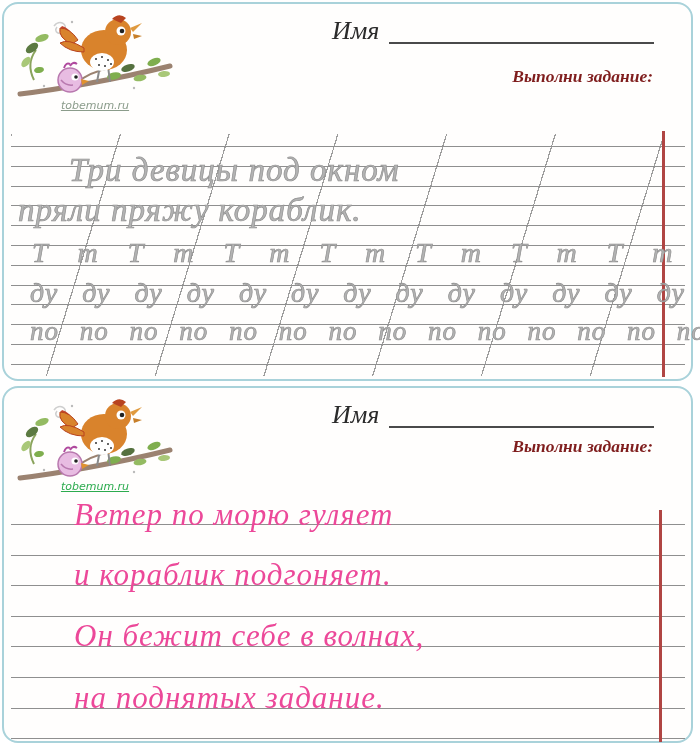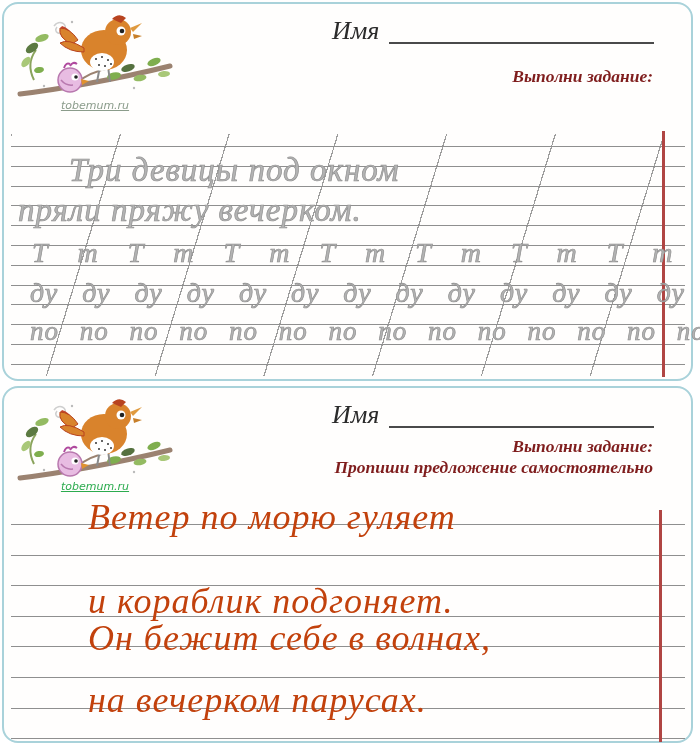--- a/index.html
+++ b/index.html
@@ -57,25 +57,25 @@
     position:absolute;white-space:nowrap;font-style:italic;line-height:1;
     color:#b3b3b3;-webkit-text-stroke:0.7px #919191;letter-spacing:1px;
   }
   #trace1{top:150px;left:30px;font-size:33px;margin-left:35px;}
   #trace2{top:190px;left:14px;font-size:33px;}
   #trace3{top:235px;left:28px;font-size:28px;word-spacing:21px;}
   #trace4{top:275px;left:26px;font-size:28px;word-spacing:16px;text-align:center;}
   #trace5{top:314px;left:26px;font-size:27px;word-spacing:13px;}
 
   .write-row{
-    position:absolute;left:84px;white-space:nowrap;line-height:1;
-    font-style:italic;font-size:36px;color:#c2410c;letter-spacing:1px;
+    position:absolute;left:70px;white-space:nowrap;line-height:1;
+    font-style:italic;font-size:31px;color:#ec4899;letter-spacing:1px;
   }
   #write1{top:111px;}
-  #write2{top:171px;margin-top:24px;}
+  #write2{top:171px;}
   #write3{top:232px;font-style:italic;}
   #write4{top:294px;}
 </style>
 </head>
 <body>
 
 <div class="card" id="card1">
 
   <svg class="logo" viewBox="0 0 162 92" xmlns="http://www.w3.org/2000/svg">
     <path d="M6 84 C 40 80, 100 70, 156 56" stroke="#9b8270" stroke-width="5" fill="none" stroke-linecap="round"></path>
@@ -131,21 +131,21 @@
   <div class="task">
     <div>Выполни задание:</div>
   </div>
 
   <div class="ruled">
     <div class="rules"></div>
   </div>
   <div class="margin-line"></div>
 
   <div class="trace-row" id="trace1">Три девицы под окном</div>
-  <div class="trace-row" id="trace2">пряли пряжу вечерком.</div>
+  <div class="trace-row" id="trace2">пряли пряжу кораблик.</div>
   <div class="trace-row" id="trace3">Т т Т т Т т Т т Т т Т т Т т Т т</div>
   <div class="trace-row" id="trace4">ду ду ду ду ду ду ду ду ду ду ду ду ду</div>
   <div class="trace-row" id="trace5">по по по по по по по по по по по по по по</div>
 </div>
 
 <div class="card" id="card2">
 
   <svg class="logo" viewBox="0 0 162 92" xmlns="http://www.w3.org/2000/svg">
     <path d="M6 84 C 40 80, 100 70, 156 56" stroke="#9b8270" stroke-width="5" fill="none" stroke-linecap="round"></path>
     <path d="M58 76 C 72 64, 84 60, 96 58" stroke="#9b8270" stroke-width="2" fill="none"></path>
@@ -192,25 +192,24 @@
   </svg>
   <div class="brand-label">tobemum.ru</div>
 
   <div class="name-row">
     <span class="name-label">Имя</span>
     <span class="name-line"></span>
   </div>
 
   <div class="task">
     <div>Выполни задание:</div>
-    <div>Пропиши предложение самостоятельно</div>
   </div>
 
   <div class="ruled">
     <div class="rules"></div>
   </div>
   <div class="margin-line"></div>
 
   <div class="write-row" id="write1">Ветер по морю гуляет</div>
   <div class="write-row" id="write2">и кораблик подгоняет.</div>
   <div class="write-row" id="write3">Он бежит себе в волнах,</div>
-  <div class="write-row" id="write4">на вечерком парусах.</div>
+  <div class="write-row" id="write4">на поднятых задание.</div>
 </div>
 
 </body></html>

